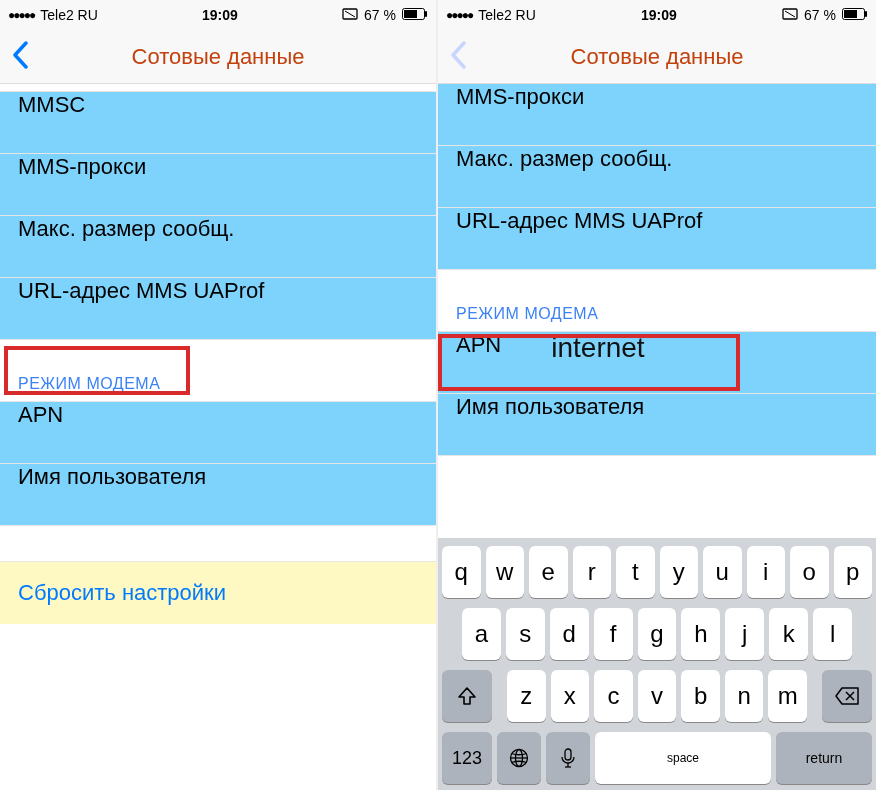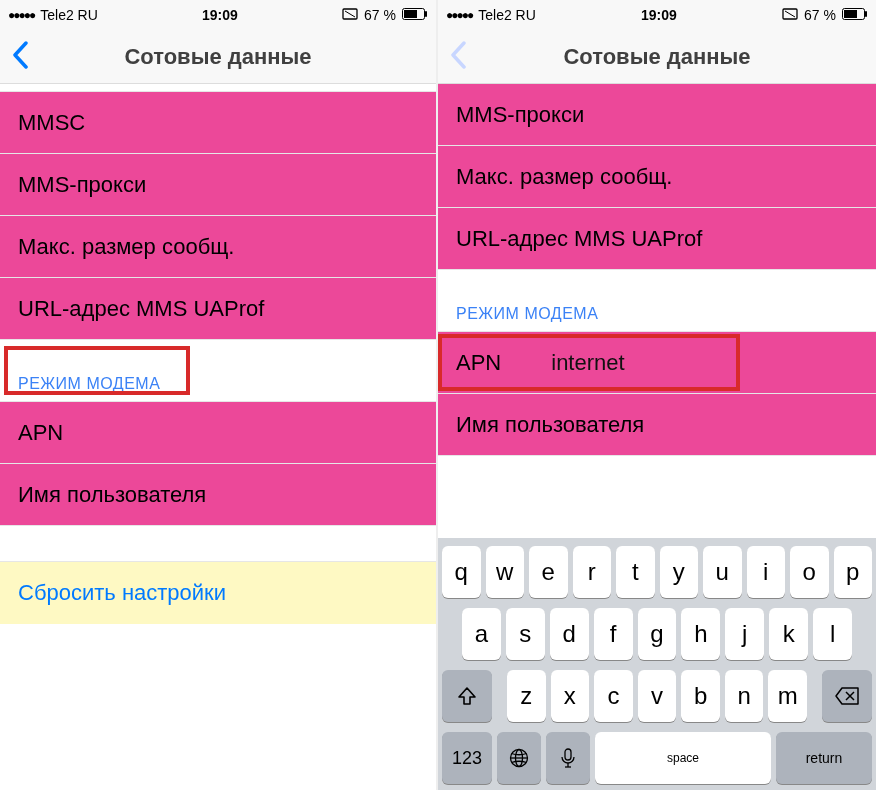--- a/index.html
+++ b/index.html
@@ -48,35 +48,35 @@
     position: absolute;
     left: 6px;
     top: 50%;
     transform: translateY(-50%);
     font-size: 34px;
     line-height: 1;
     padding: 0 6px;
   }
   .nav-back.active { color: #007aff; }
   .nav-back.inactive { color: #cdd9ff; }
-  .nav-title { font-size: 22px; font-weight: 700; color: #404040; }
+  .nav-title { font-size: 22px; font-weight: 400; color: #c2410c; }
   
   .list { flex: 1; overflow: hidden; background: #fff; }
   .row {
     height: 62px;
     padding: 0 18px;
     display: flex;
-    align-items: center;
+    align-items: flex-start;
     border-bottom: 1px solid #e6e6e6;
     font-size: 22px;
     color: #000;
-    background: #ec4899;
+    background: #7dd3fc;
   }
   .row .label { flex: 0 0 auto; }
-  .row .value { margin-left: 50px; color: #111; font-size: 22px; }
+  .row .value { margin-left: 50px; color: #111; font-size: 28px; }
   .section-header {
     height: 62px;
     display: flex;
     align-items: flex-end;
     padding: 0 18px 8px 18px;
     font-size: 16px;
     color: #3b82f6;
     letter-spacing: 0.5px;
     background: #fff;
     border-bottom: 1px solid #e6e6e6;

